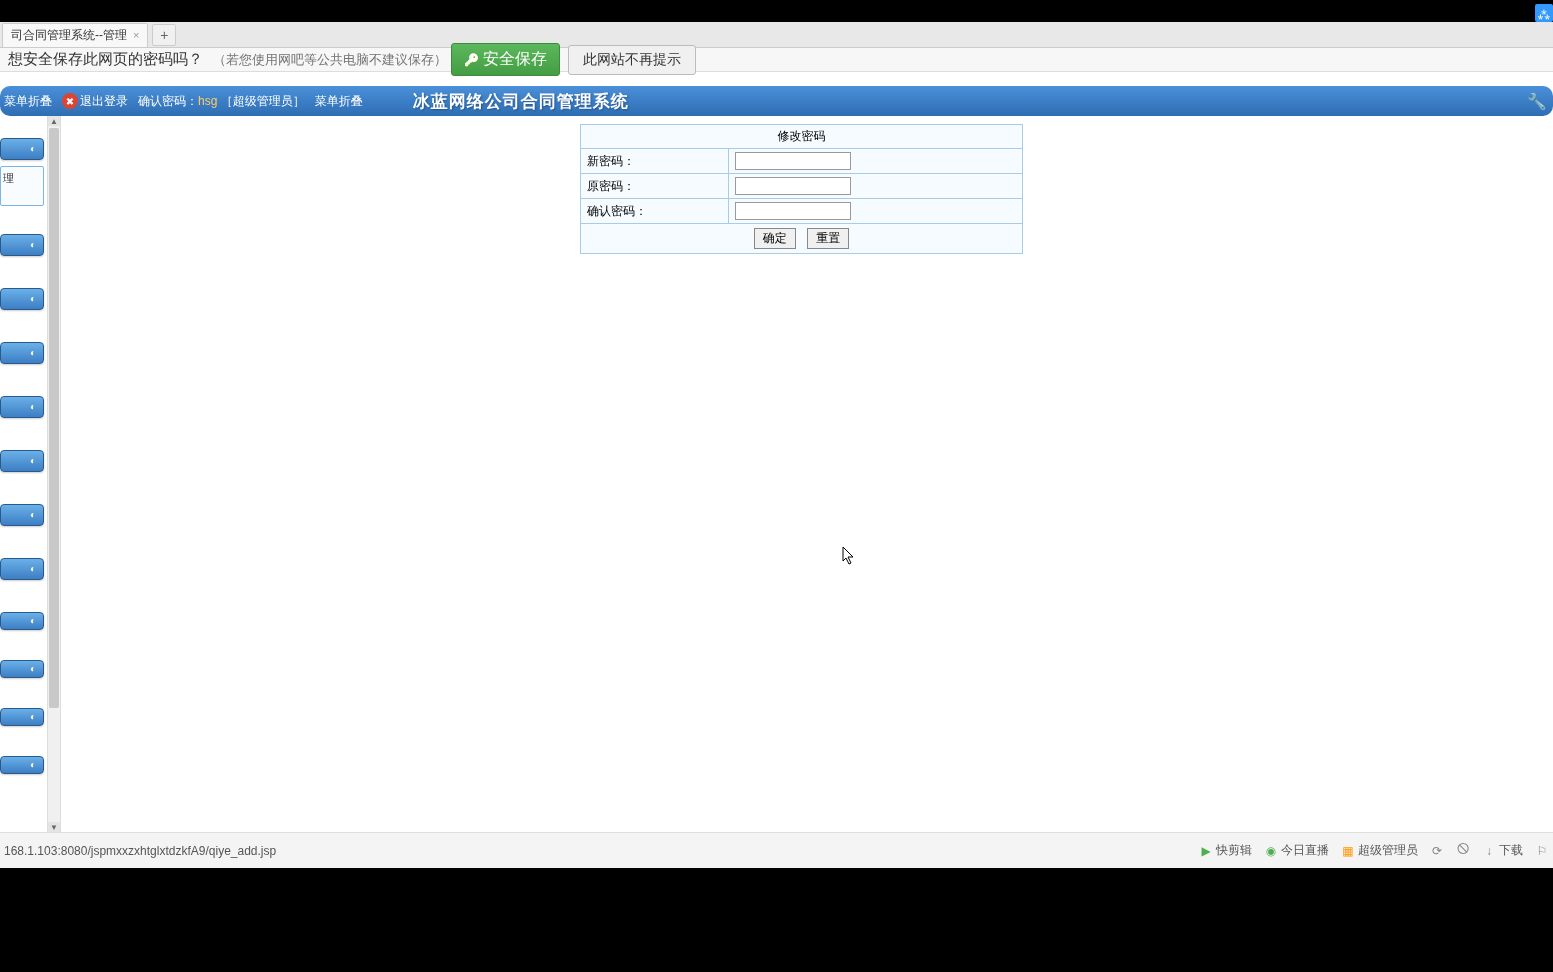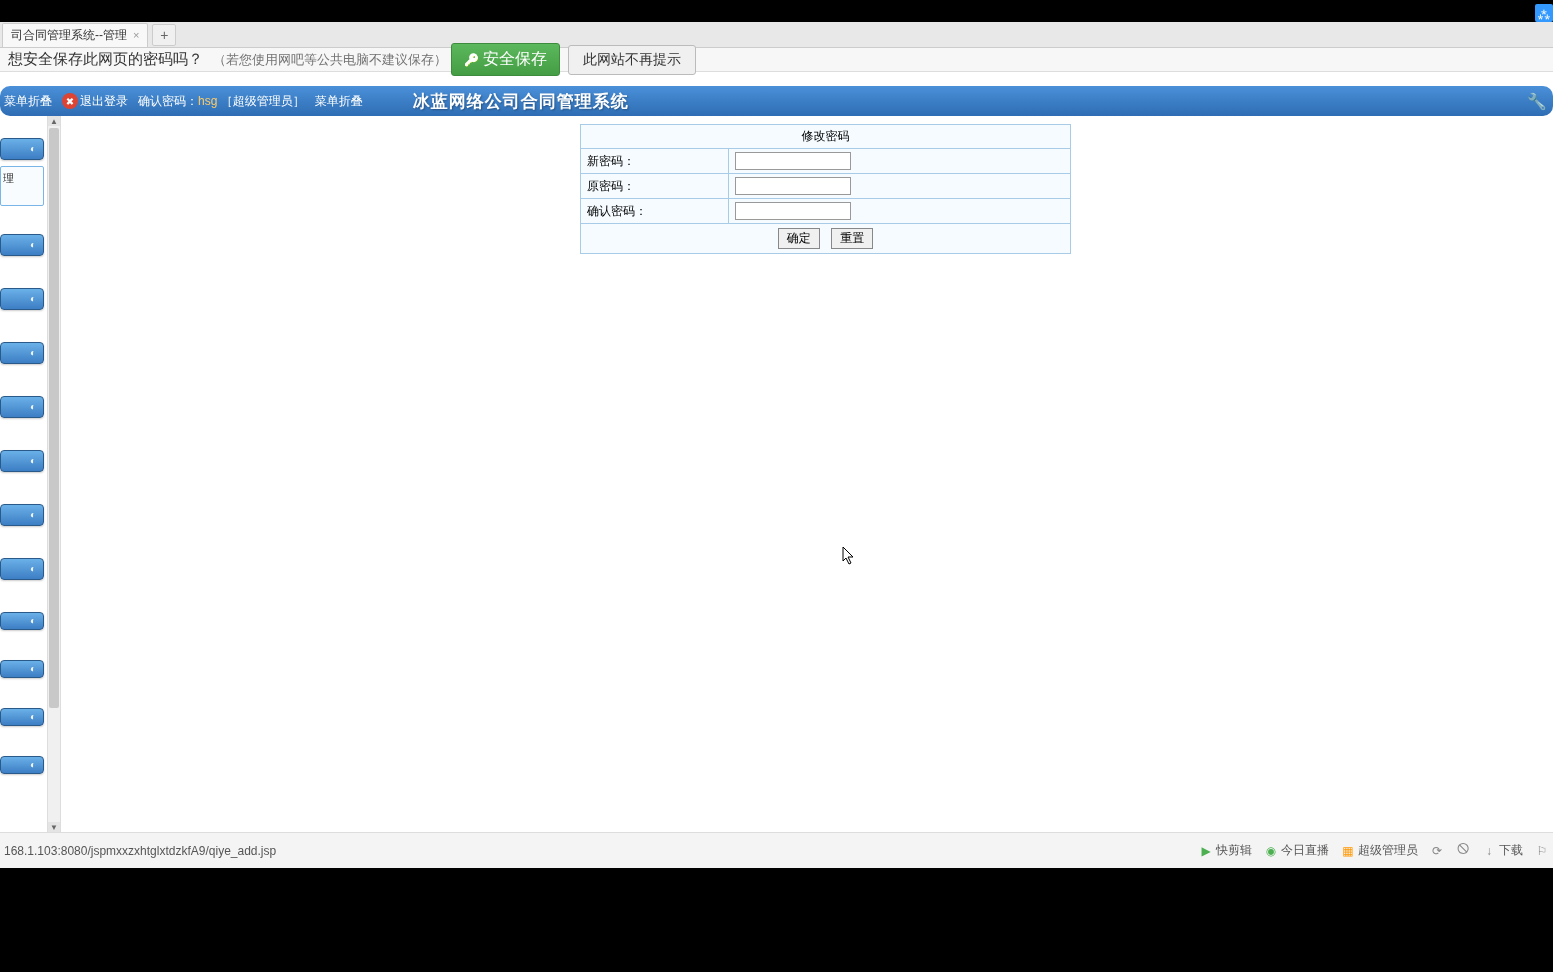--- a/index.html
+++ b/index.html
@@ -41,21 +41,21 @@
 .scroll-arrow-down { position: absolute; bottom: 0; left: 0; right: 0; height: 10px; background: #e4e4e4; display: flex; align-items: center; justify-content: center; font-size: 8px; color: #666; }
 
 .sidebar-item { width: 44px; height: 22px; margin-bottom: 32px; background: linear-gradient(to bottom, #6ab0e8, #3d7ec4); border: 1px solid #2a5a8a; border-radius: 4px; box-shadow: 0 1px 2px rgba(0,0,0,0.2); position: relative; cursor: pointer; }
 .sidebar-item::after { content: "◐"; position: absolute; right: 3px; top: 50%; transform: translateY(-50%); width: 10px; height: 10px; color: rgba(255,255,255,0.9); font-size: 10px; line-height: 10px; }
 .sidebar-item.first { margin-top: 22px; }
 .sidebar-item.expanded { margin-bottom: 6px; }
 .sidebar-sub { width: 44px; height: 40px; background: #f8fcff; border: 1px solid #7ab5e8; border-radius: 2px; margin-bottom: 28px; padding: 4px 2px; font-size: 11px; color: #333; display:flex; align-items:flex-start; }
 .sidebar-item.compact { height: 18px; margin-bottom: 30px; }
 
 .content { flex: 1; position: relative; }
-.form-table { position: absolute; left: 508px; top: 8px; border-collapse: collapse; width: 491px; font-size: 12px; }
+.form-table { position: absolute; left: 508px; top: 8px; border-collapse: collapse; width: 443px; font-size: 12px; }
 .form-table td { border: 1px solid #a8cce8; padding: 3px 6px; background: #f5fbff; }
 .form-table .header-row td { text-align: center; background: #f5fbff; height: 20px; }
 .form-table .label-cell { width: 148px; }
 .form-table input[type=password] { width: 116px; height: 18px; border: 1px solid #999; background: #fff; }
 .form-table .button-row td { text-align: center; padding: 4px; }
 .form-btn { padding: 1px 8px; border: 1px solid #888; background: #f0f0f0; cursor: pointer; font-size: 12px; margin: 0 4px; }
 
 .status-bar { position: absolute; bottom: 104px; left: 0; right: 0; height: 36px; background: #f4f4f4; border-top: 1px solid #ddd; display: flex; align-items: center; padding: 0 4px; font-size: 12px; color: #555; }
 .status-url { flex: 1; }
 .status-actions { display: flex; align-items: center; gap: 12px; }

